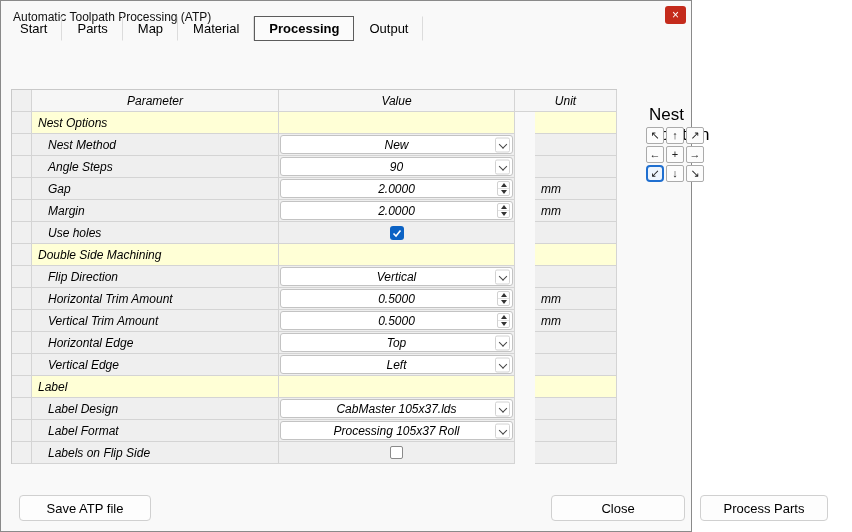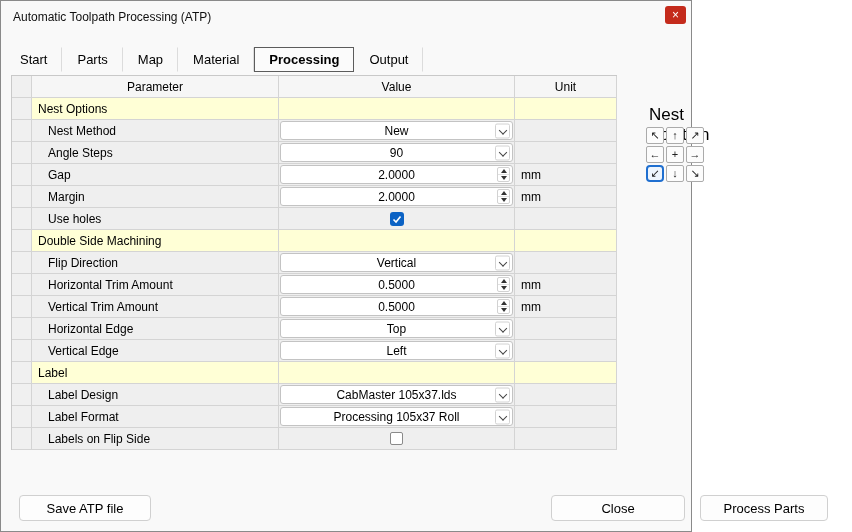--- a/index.html
+++ b/index.html
@@ -10,38 +10,38 @@
             background:#f9f9f9; border:1px solid #8a8a8a; }
 
   
   .titlebar { position:absolute; left:0; top:0; right:0; height:30px; background:#f9f9f9; }
   .title { position:absolute; left:12px; top:9px; font-size:12px; color:#111; }
   .close-btn { position:absolute; top:5px; right:5px; width:21px; height:18px;
                background:#c42b1c; color:#fff; border:none; border-radius:3px;
                font-size:12px; line-height:17px; text-align:center; padding:0; cursor:pointer; }
 
   
-  .tabbar { position:absolute; left:4px; top:46px; height:25px; display:flex; }
+  .tabbar { position:absolute; left:4px; top:15px; height:25px; display:flex; }
   .tab { padding:0 14px; font-size:13px; background:transparent; color:#000;
          border:1px solid transparent; border-right:1px solid #dcdcdc;
          display:flex; align-items:center; cursor:pointer; font-family:inherit; }
   .tab.selected { border:1px solid #5c5c5c; background:#fbfbfb; font-weight:bold; }
 
   
-  .grid { position:absolute; left:10px; top:74px;
+  .grid { position:absolute; left:10px; top:88px;
           display:grid; grid-template-columns:20px 247px 236px 102px; grid-auto-rows:22px;
-          border-top:1px solid #c9c9c9; border-left:1px solid #c9c9c9; }
+          border-top:1px solid #c9c9c9; border-left:1px solid #c9c9c9;font-style:italic; }
   .row { display:contents; }
   .cell { border-right:1px solid #d4d4d4; border-bottom:1px solid #d4d4d4;
           font-size:12px; color:#000; display:flex; align-items:center; position:relative; }
   .cell.h { background:#f6f6f6; justify-content:center; }
   .cell.c0 { background:#f0f0f0; }
   .cell.param { background:#efefef; padding-left:16px; }
   .cell.value { background:#efefef; justify-content:center; }
-  .cell.unit  { background:#efefef; padding-left:6px; }
+  .cell.unit  { background:#efefef; padding-left:6px;margin-left:20px; }
   .row-section .cell.param, .row-section .cell.value, .row-section .cell.unit { background:#ffffd6; }
   .row-section .cell.param { padding-left:6px; }
 
   
   .combo { position:absolute; left:1px; right:1px; top:1px; bottom:1px;
            background:#fff; border:1px solid #c3c3c3; border-radius:3px;
            display:flex; align-items:center; justify-content:center; font-size:12px; cursor:pointer; }
   .chev { position:absolute; right:2px; top:50%; transform:translateY(-50%);
           width:15px; height:15px; border:1px solid #d2d2d2; border-radius:2px; background:#fff; }
   .chev::after { content:''; position:absolute; left:4px; top:3px; width:5px; height:5px;

